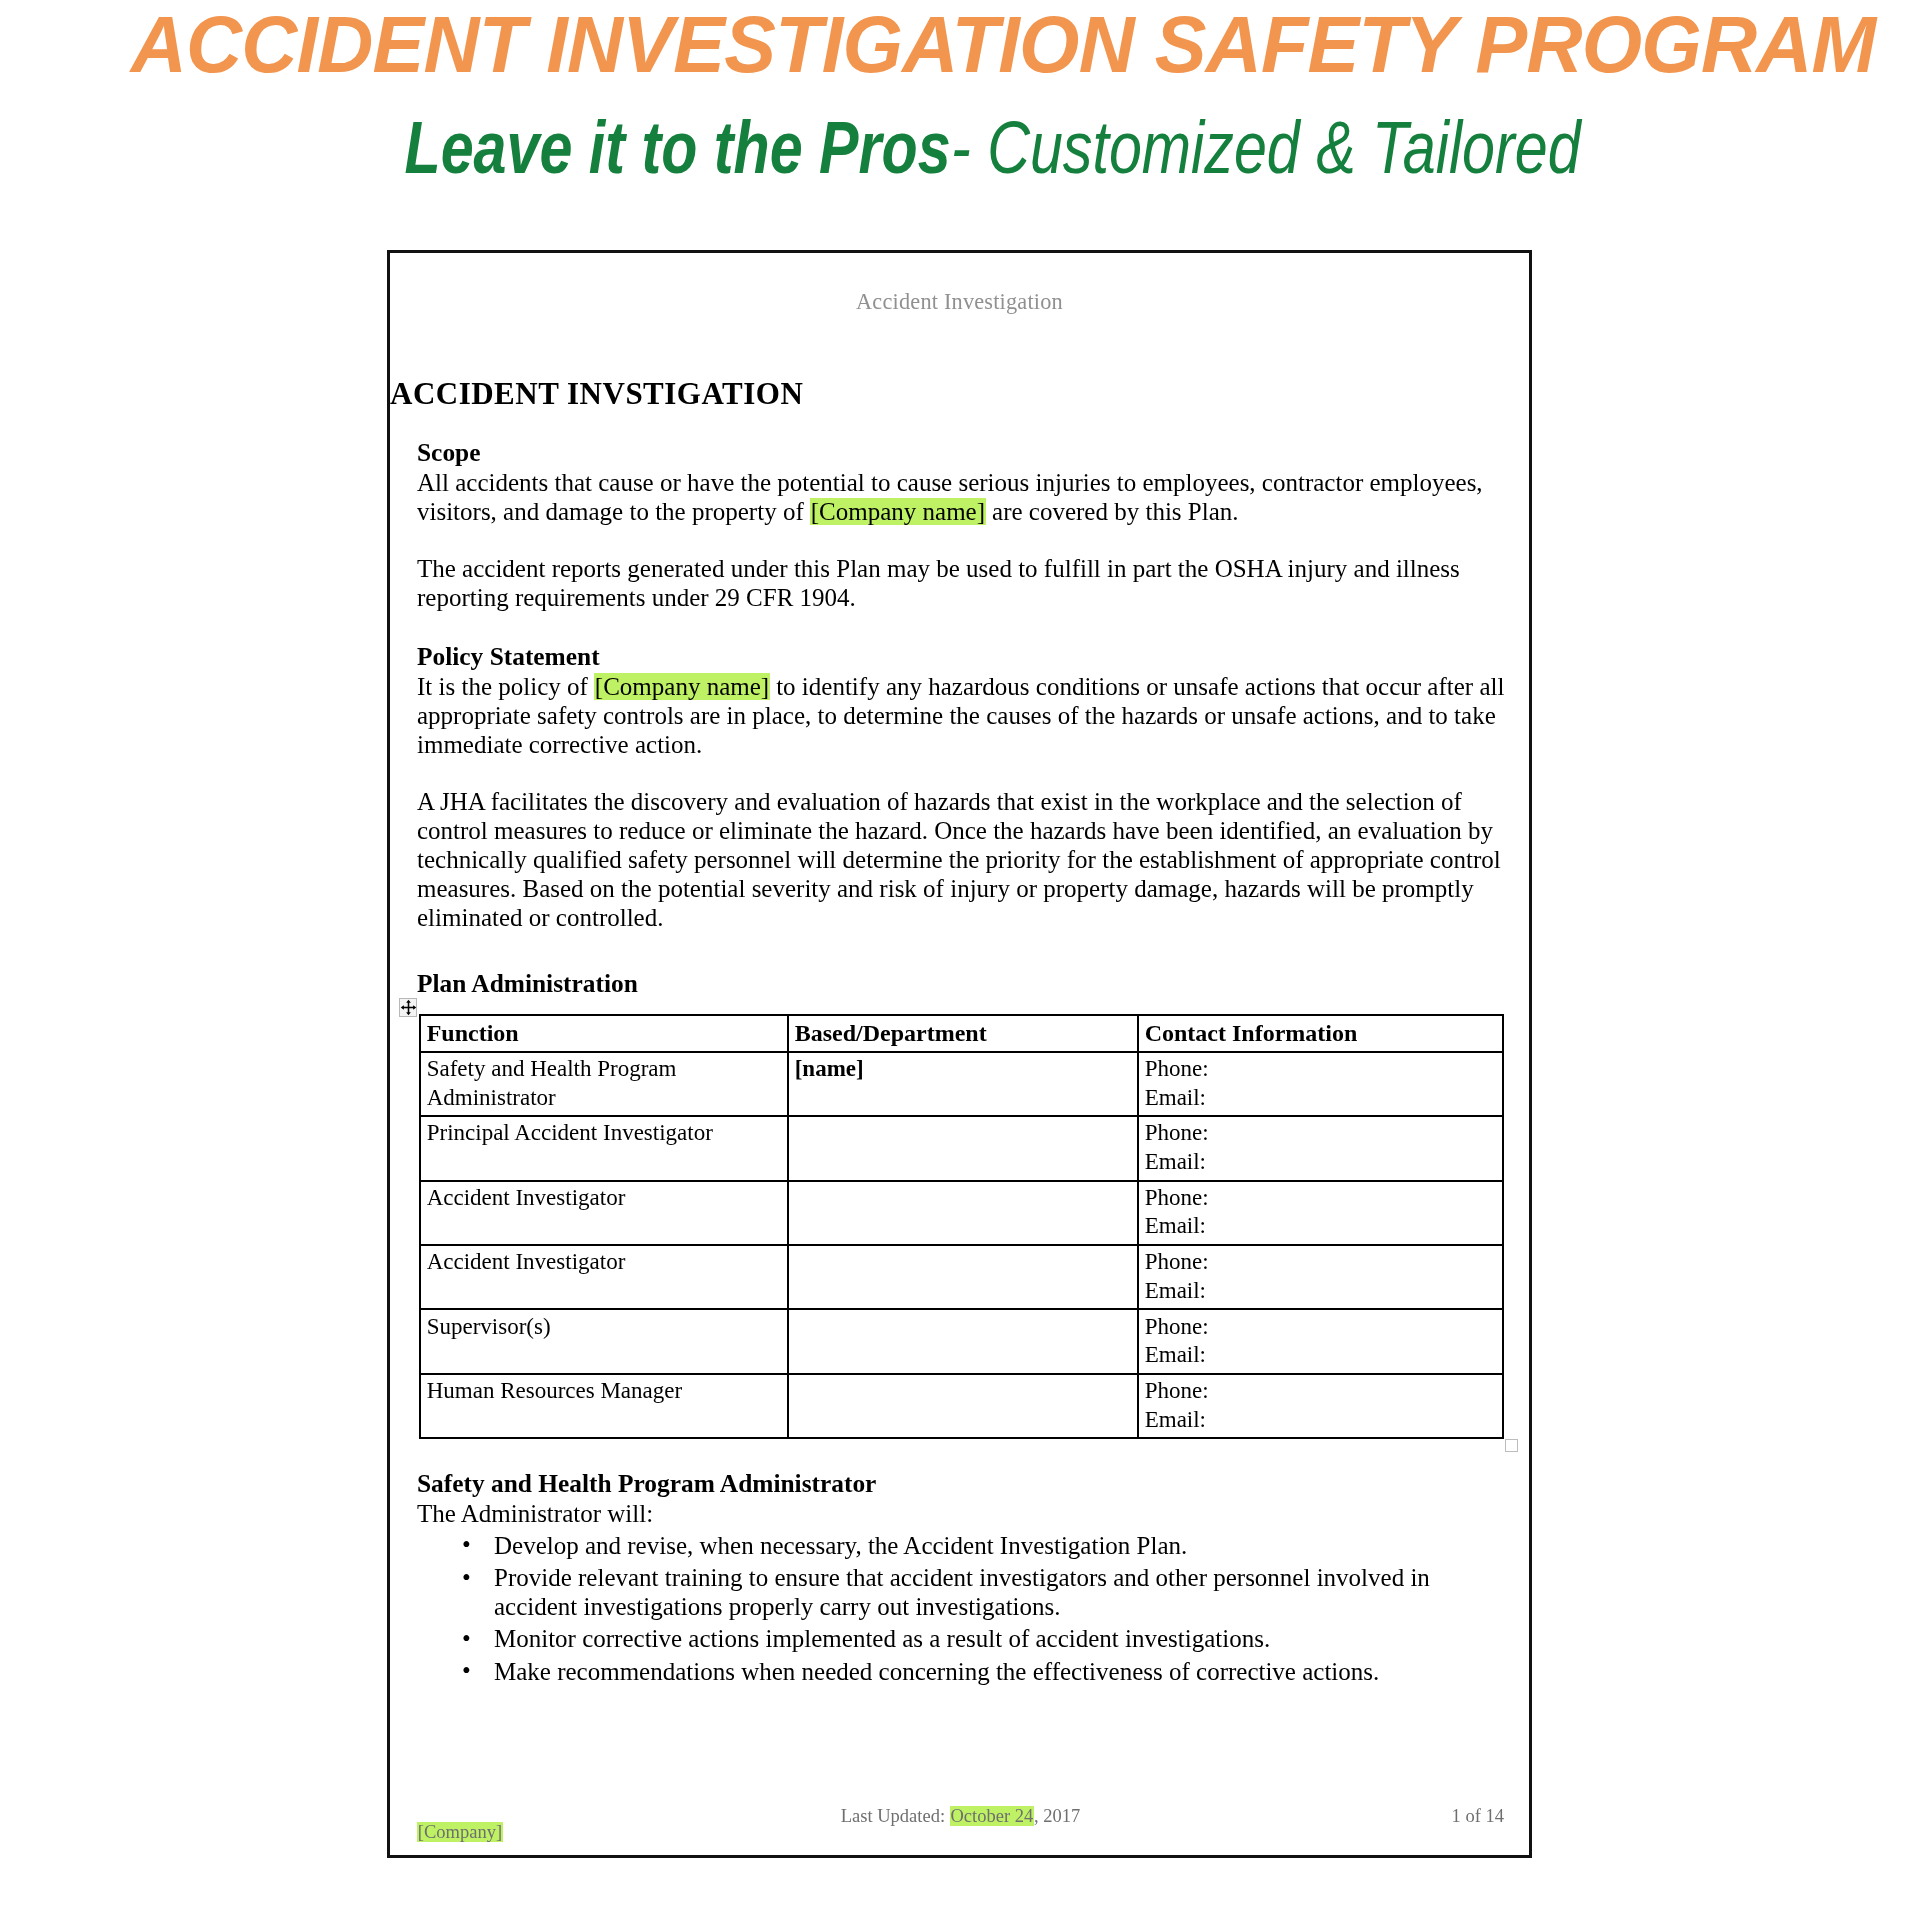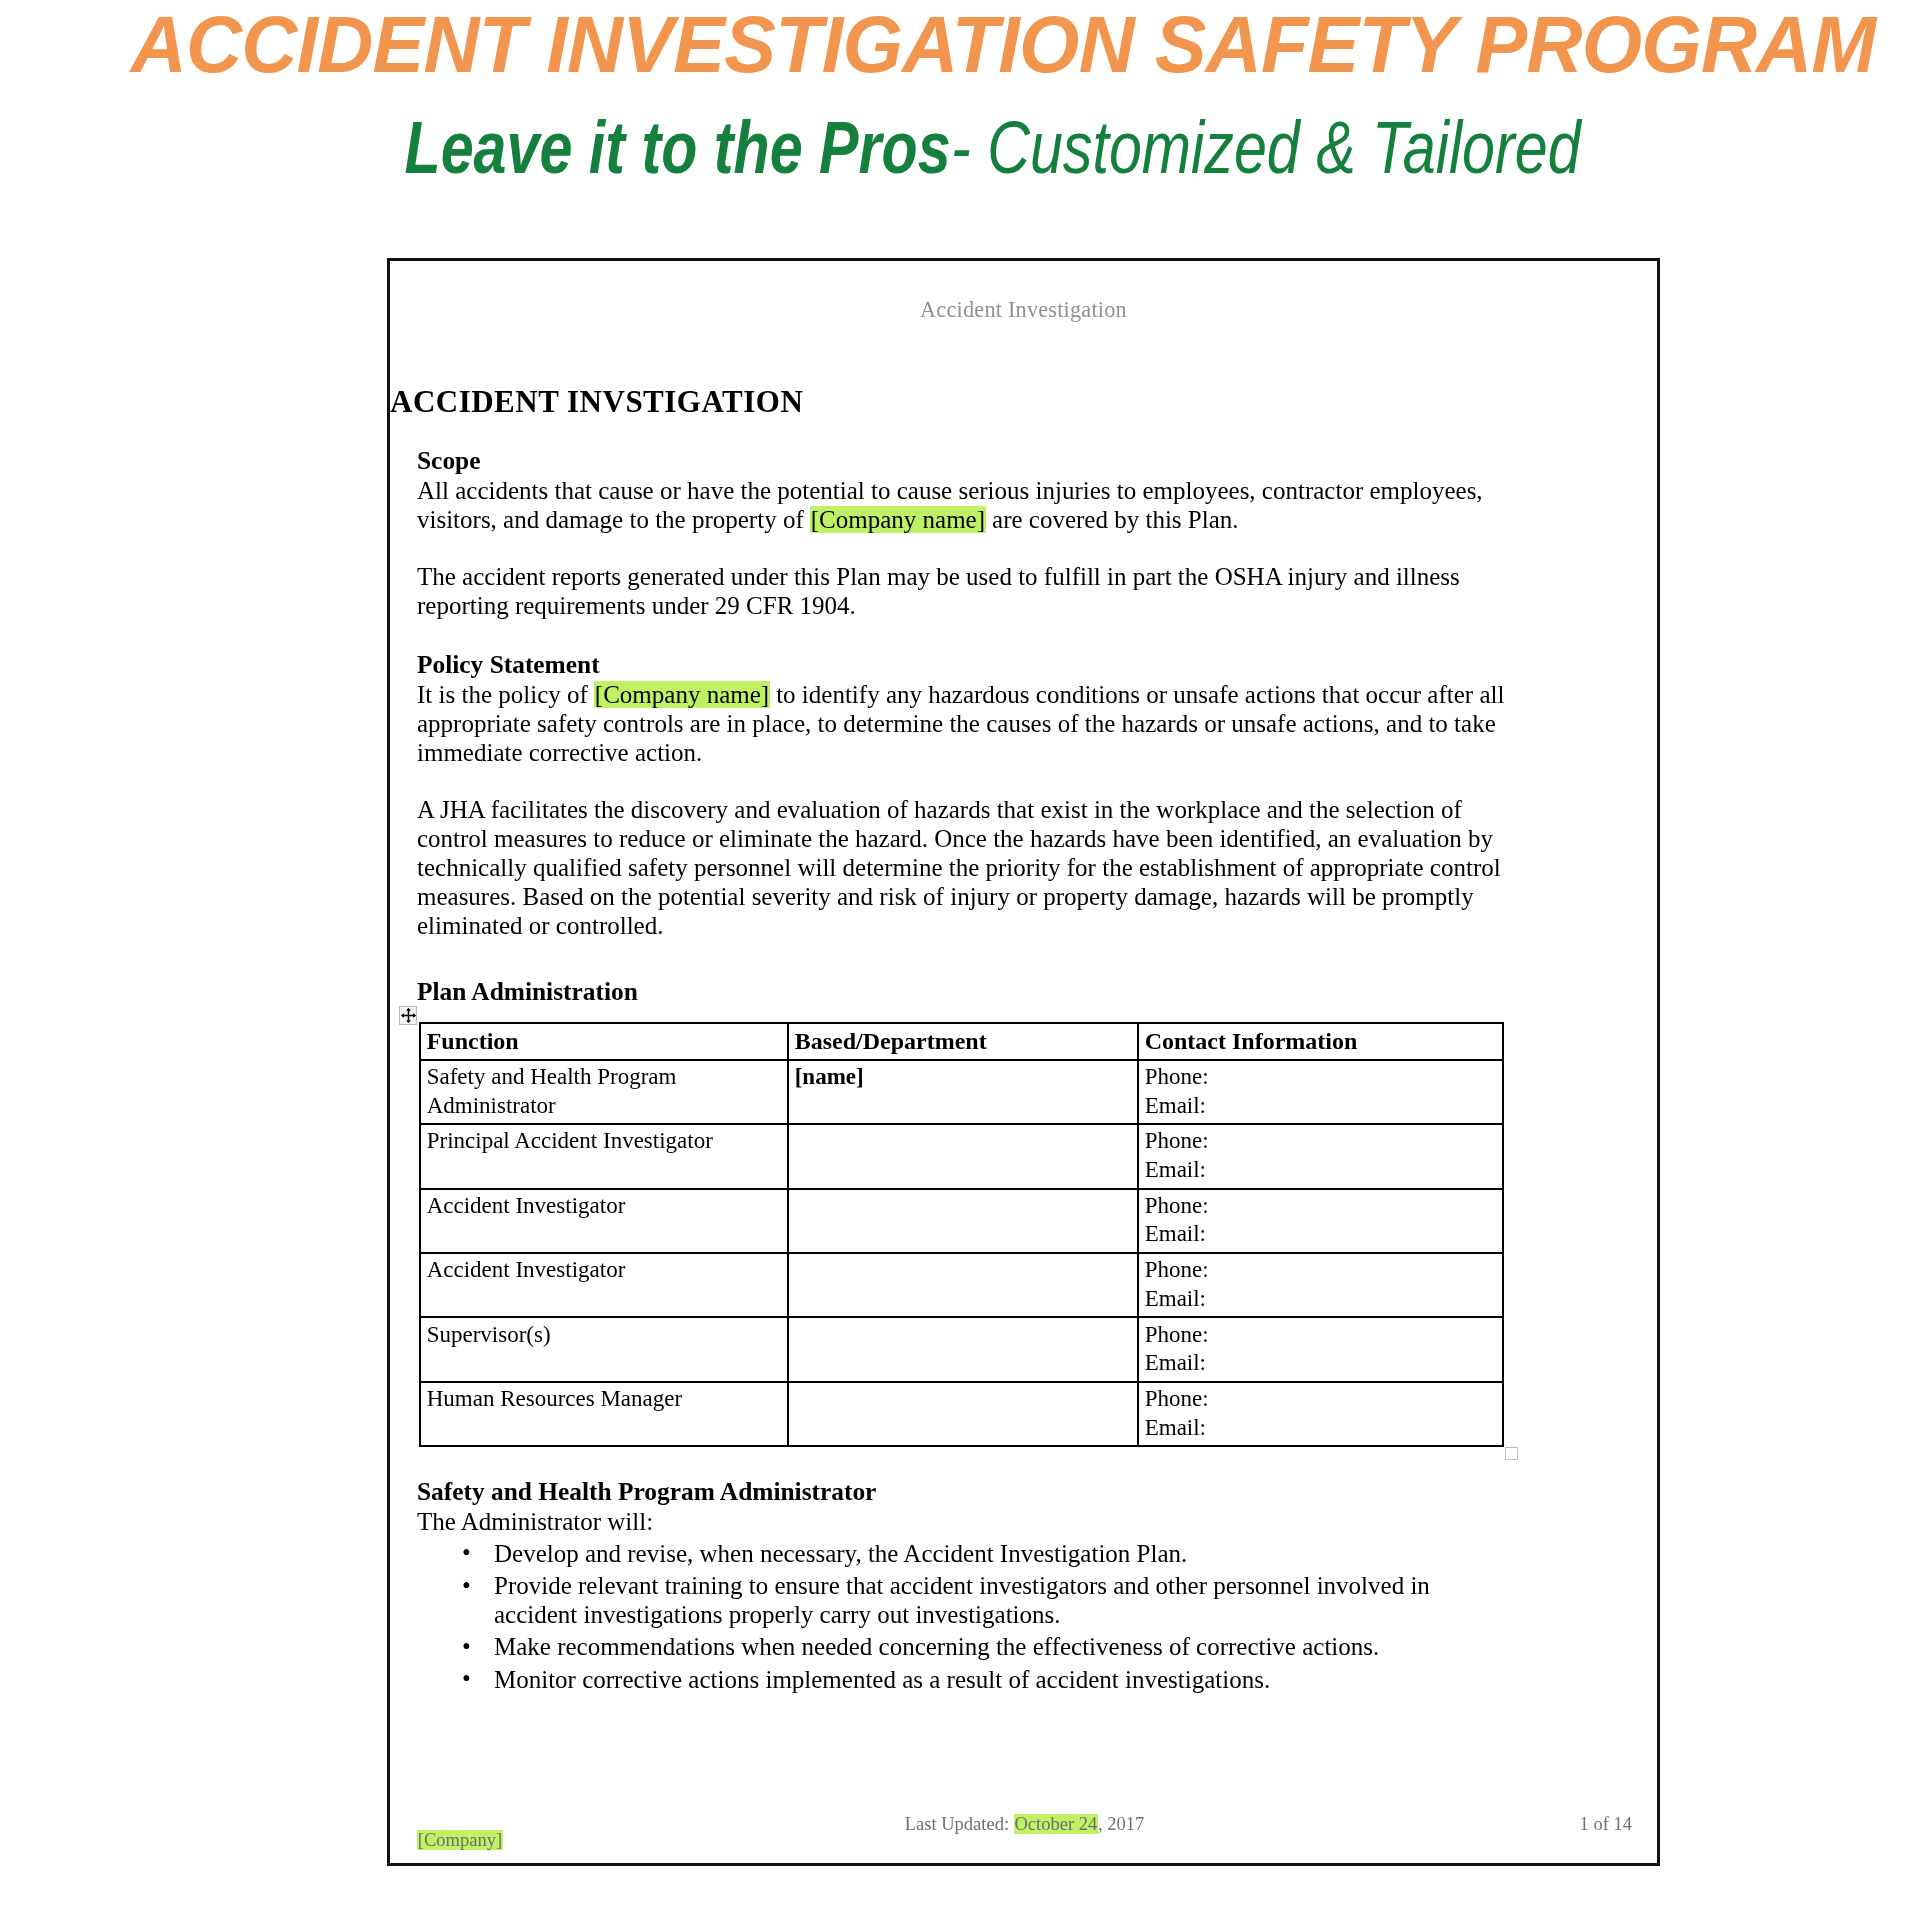--- a/index.html
+++ b/index.html
@@ -64,26 +64,25 @@
     display: inline-block;
     transform: scaleX(0.80);
     transform-origin: 0% 50%;
   }
 
   
   .page {
     position: absolute;
     left: 387px;
     top: 250px;
-    width: 1273px;
+    width: 1145px;
     height: 1608px;
     background: #ffffff;
     border: 3.9px solid #111111;
     box-sizing: border-box;
-    margin-top: 8px;
   }
   .page-inner {
     position: absolute;
     left: 0; top: 0;
     width: 100%;
     height: 100%;
   }
 
   .doc-header {
     position: absolute;
@@ -354,22 +353,22 @@
         <div class="resize-handle"></div>
       </div>
 
       <div class="gap"></div>
 
       <h3 class="sec">Safety and Health Program Administrator</h3>
       <p class="para">The Administrator will:</p>
       <ul class="bullets">
         <li>Develop and revise, when necessary, the Accident Investigation Plan.</li>
         <li>Provide relevant training to ensure that accident investigators and other personnel involved in accident investigations properly carry out investigations.</li>
+        <li>Monitor corrective actions implemented as a result of accident investigations.</li>
         <li>Make recommendations when needed concerning the effectiveness of corrective actions.</li>
-        <li>Monitor corrective actions implemented as a result of accident investigations.</li>
       </ul>
 
     </div>
 
     <div class="doc-footer">
       <span class="foot-left"><span class="hl">[Company]</span></span>
       <span class="foot-center"><span>Last Updated: </span><span class="hl">October 24</span><span>, 2017</span></span>
       <span class="foot-right">1 of 14</span>
     </div>
 

